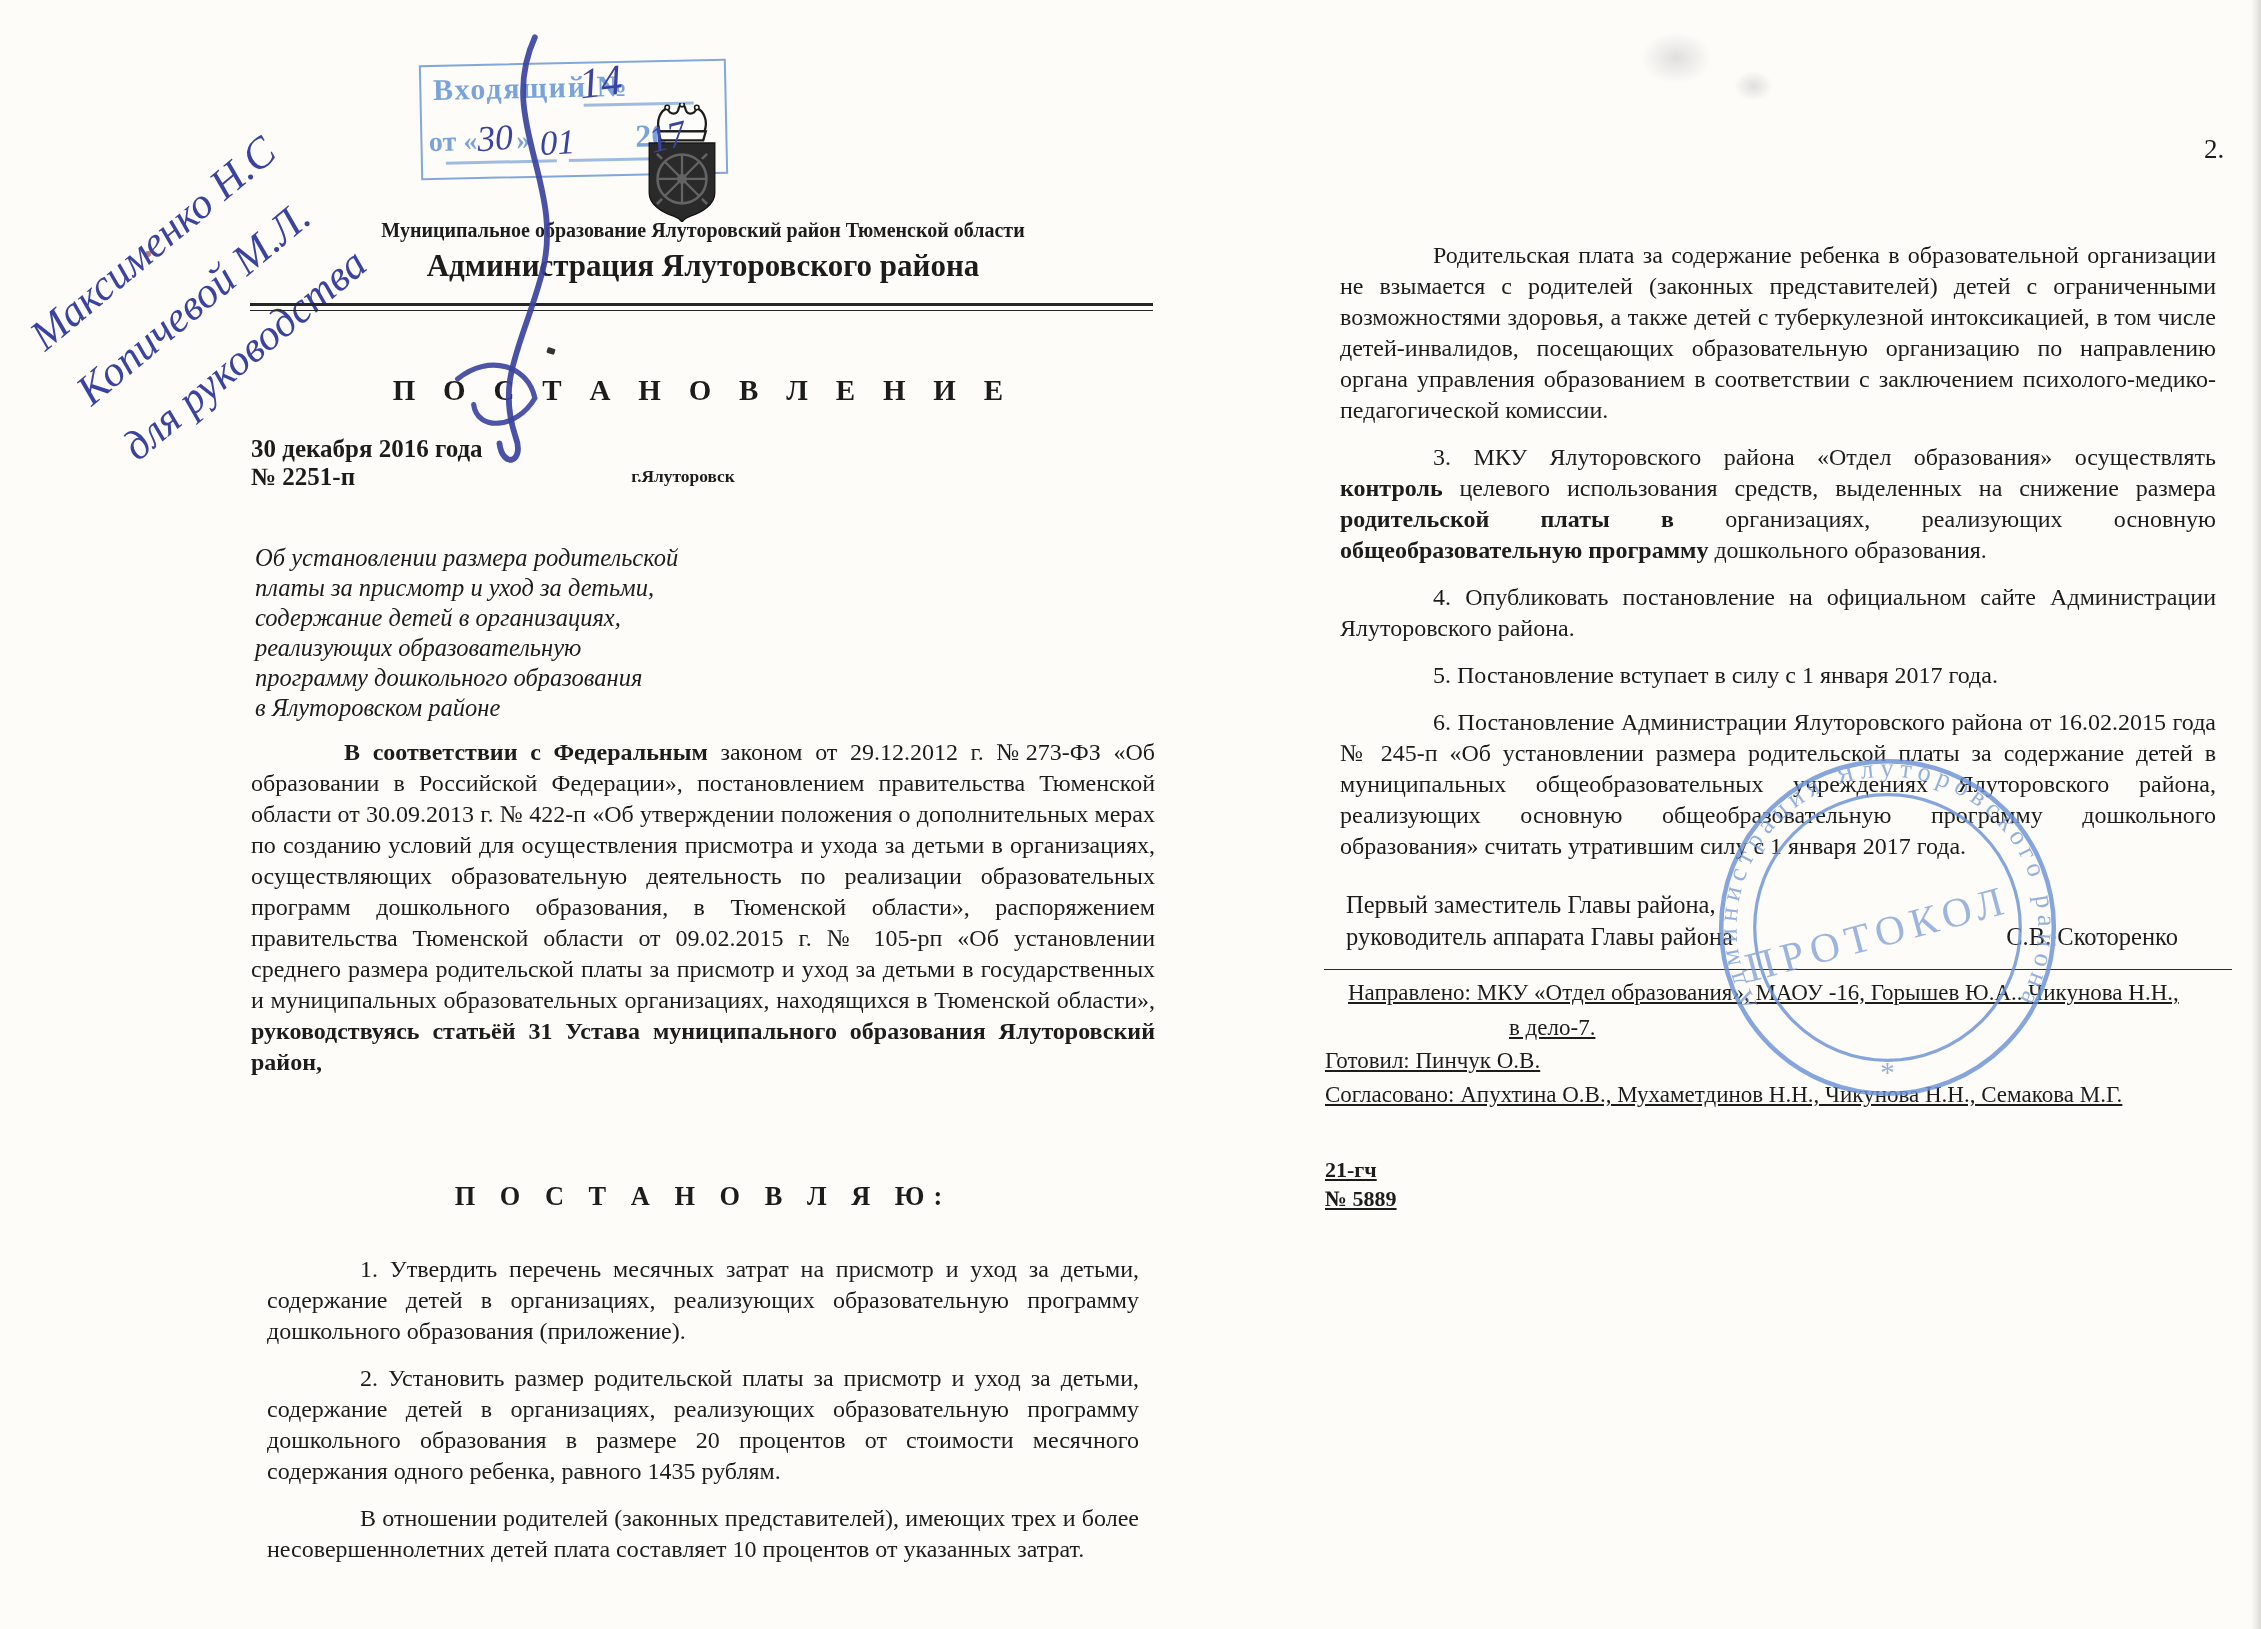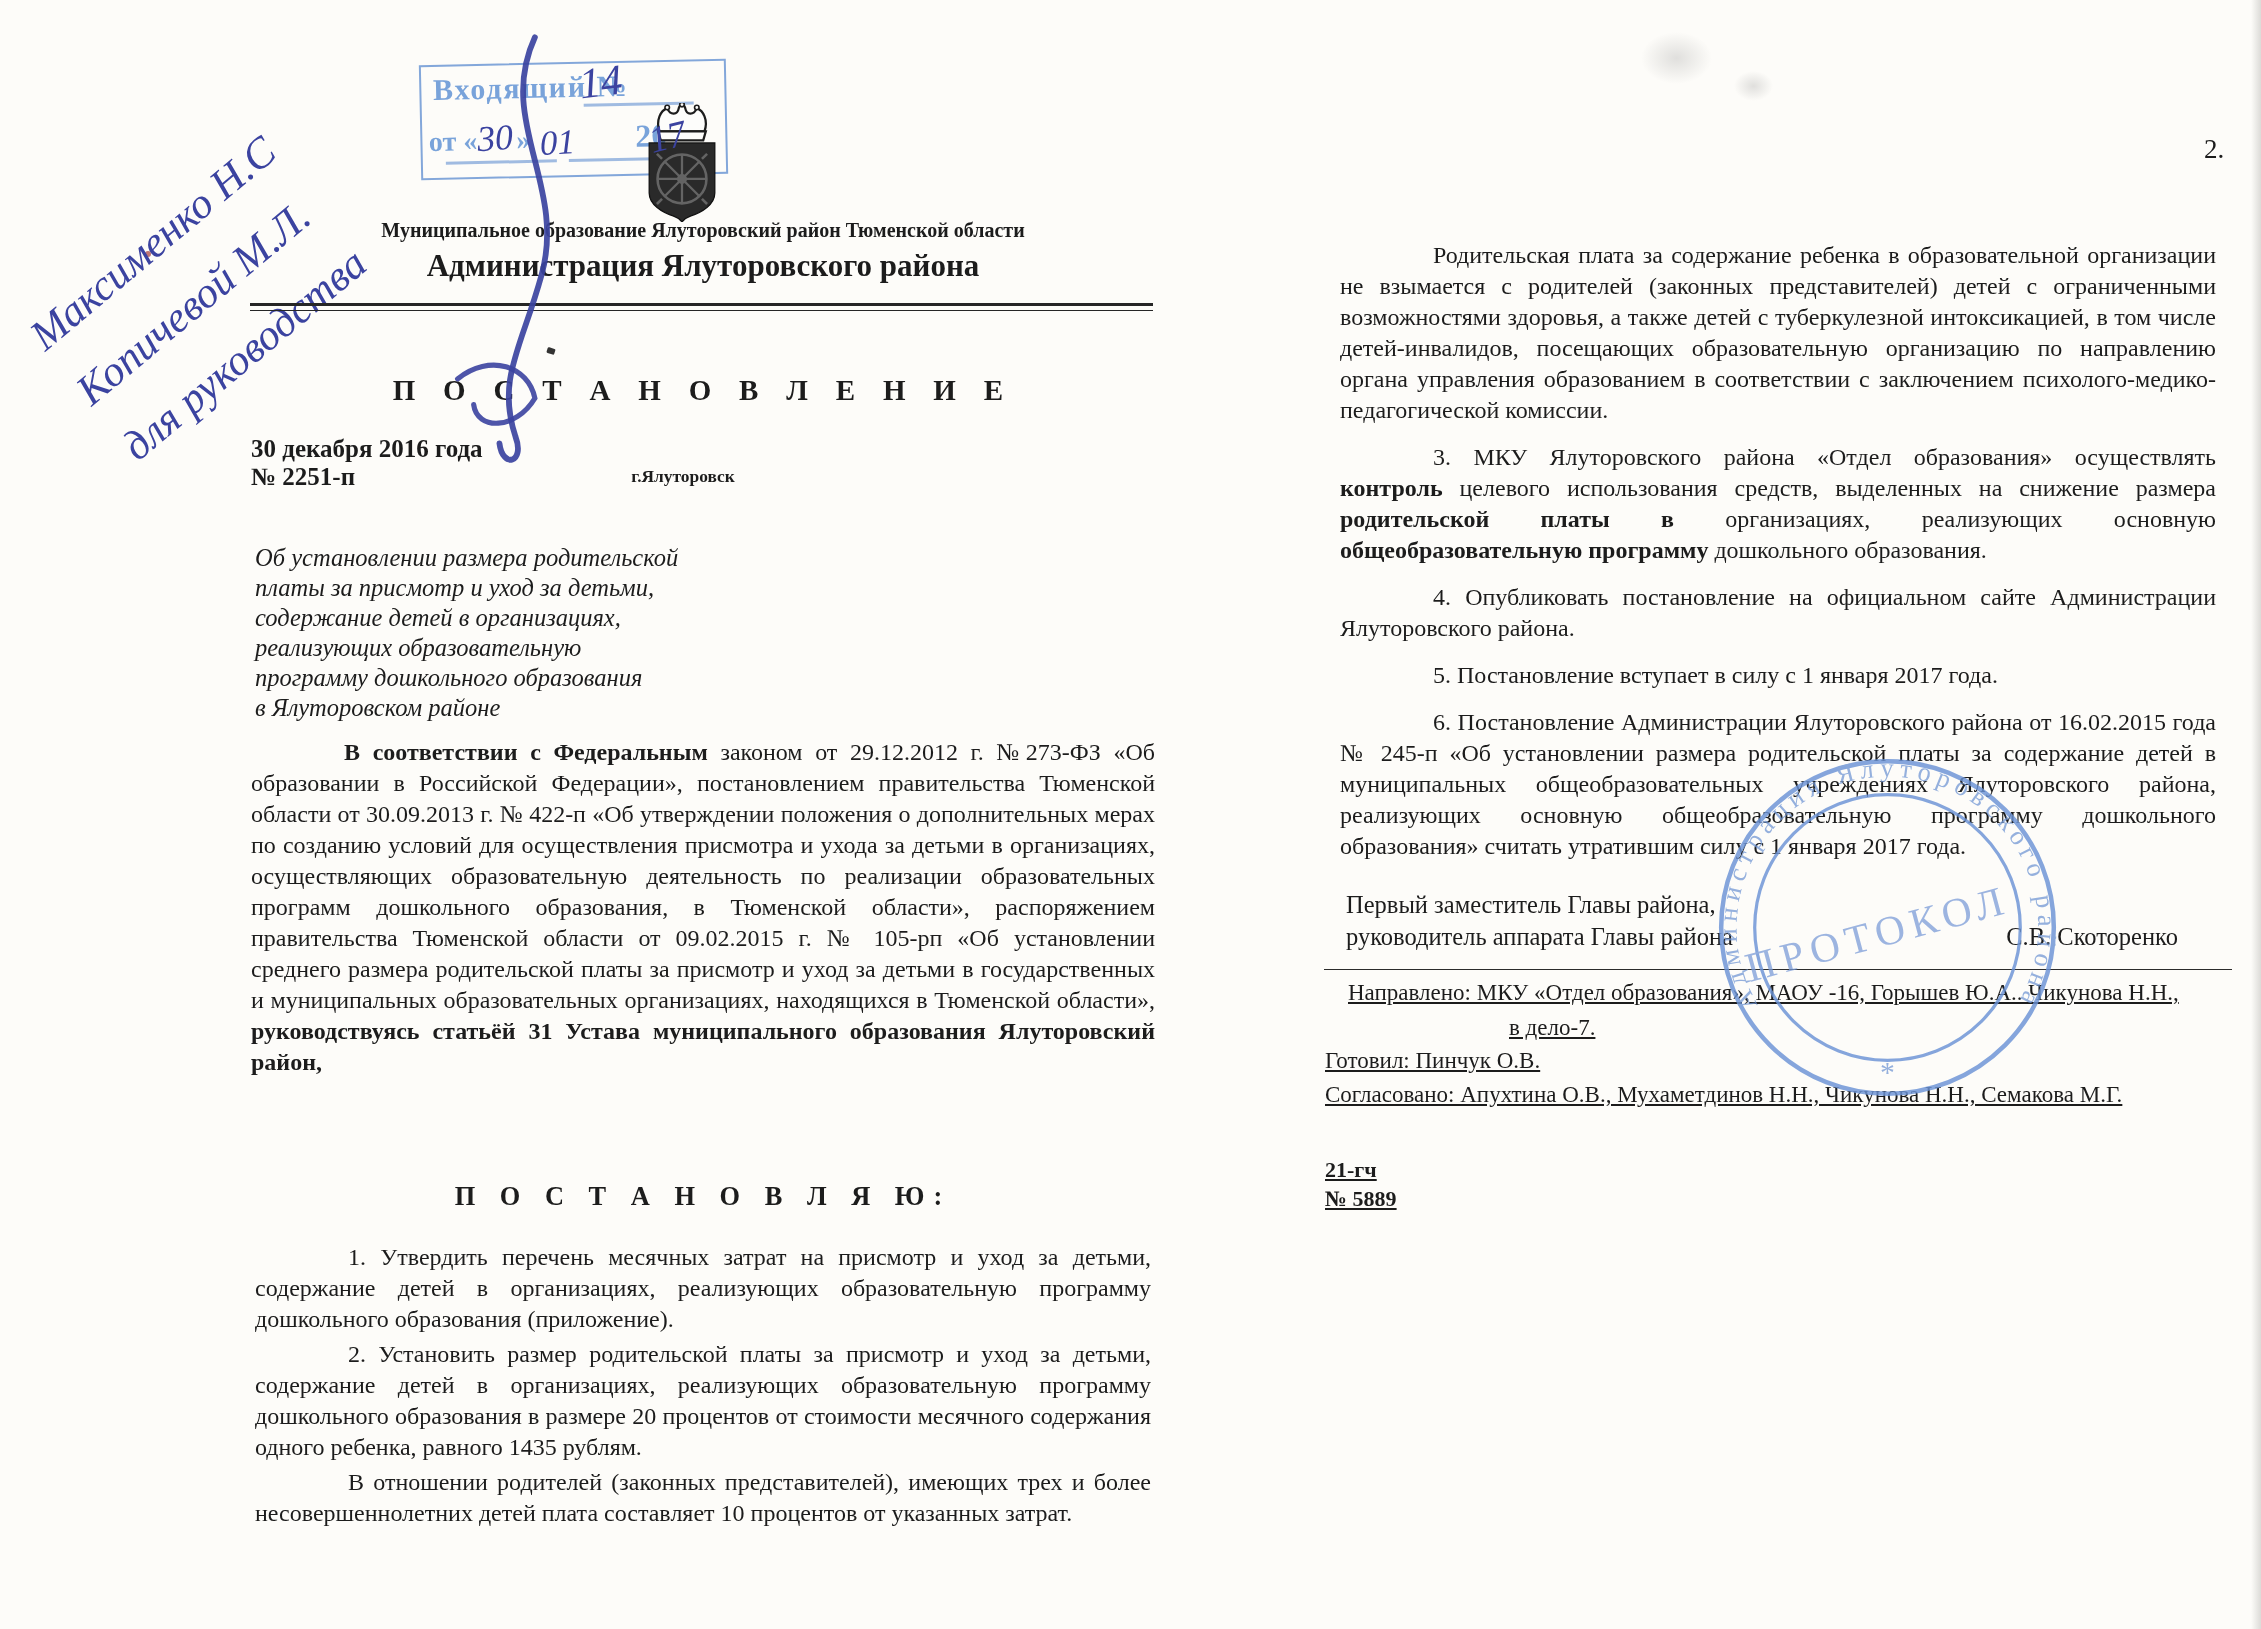--- a/index.html
+++ b/index.html
@@ -42,21 +42,21 @@
   .dot-art{position:absolute;left:547px;top:348px;width:8.4px;height:5.8px;background:#333;
     border-radius:1.3px;transform:rotate(18deg);}
   .doc-title{top:374px;text-align:center;font-weight:bold;font-size:29px;letter-spacing:10.3px;}
   .date-row{top:435px;display:flex;justify-content:space-between;font-weight:bold;font-size:25px;
     padding-right:19.3px;box-sizing:border-box;flex-direction:column;}
   .city{top:466px;width:864px;text-align:center;font-weight:bold;font-size:17.4px;}
   .subject{top:543px;left:255px;font-style:italic;font-size:24.5px;line-height:30px;}
   .preamble{top:737px;font-size:24px;line-height:31px;text-align:justify;text-indent:93px;}
   .resolve{top:1181px;text-align:center;font-weight:bold;font-size:26.4px;letter-spacing:9px;}
   .left-items{top:1238px;font-size:24px;line-height:31px;text-align:justify;}
-  .left-items p{margin:4px;text-indent:93px;}
+  .left-items p{margin:16px;text-indent:93px;}
   
   .page2-num{position:absolute;left:2204px;top:134px;font-size:27px;}
   .col-right{position:absolute;left:1324px;width:908px;}
   .right-body{top:224px;font-size:24px;line-height:31px;text-align:justify;}
   .right-body p{margin:16px;text-indent:93px;}
   .sig{position:absolute;left:1346px;top:889px;width:832px;font-size:24.5px;line-height:32px;}
   .sig-row2{display:flex;justify-content:space-between;}
   .rule-thin{position:absolute;left:1324px;top:969px;width:908px;border-top:1.9px solid #2b2b2b;}
   .ftr{position:absolute;font-size:23px;text-decoration:underline;}
   .f-dir1{left:1348px;top:980px;width:890px;}

